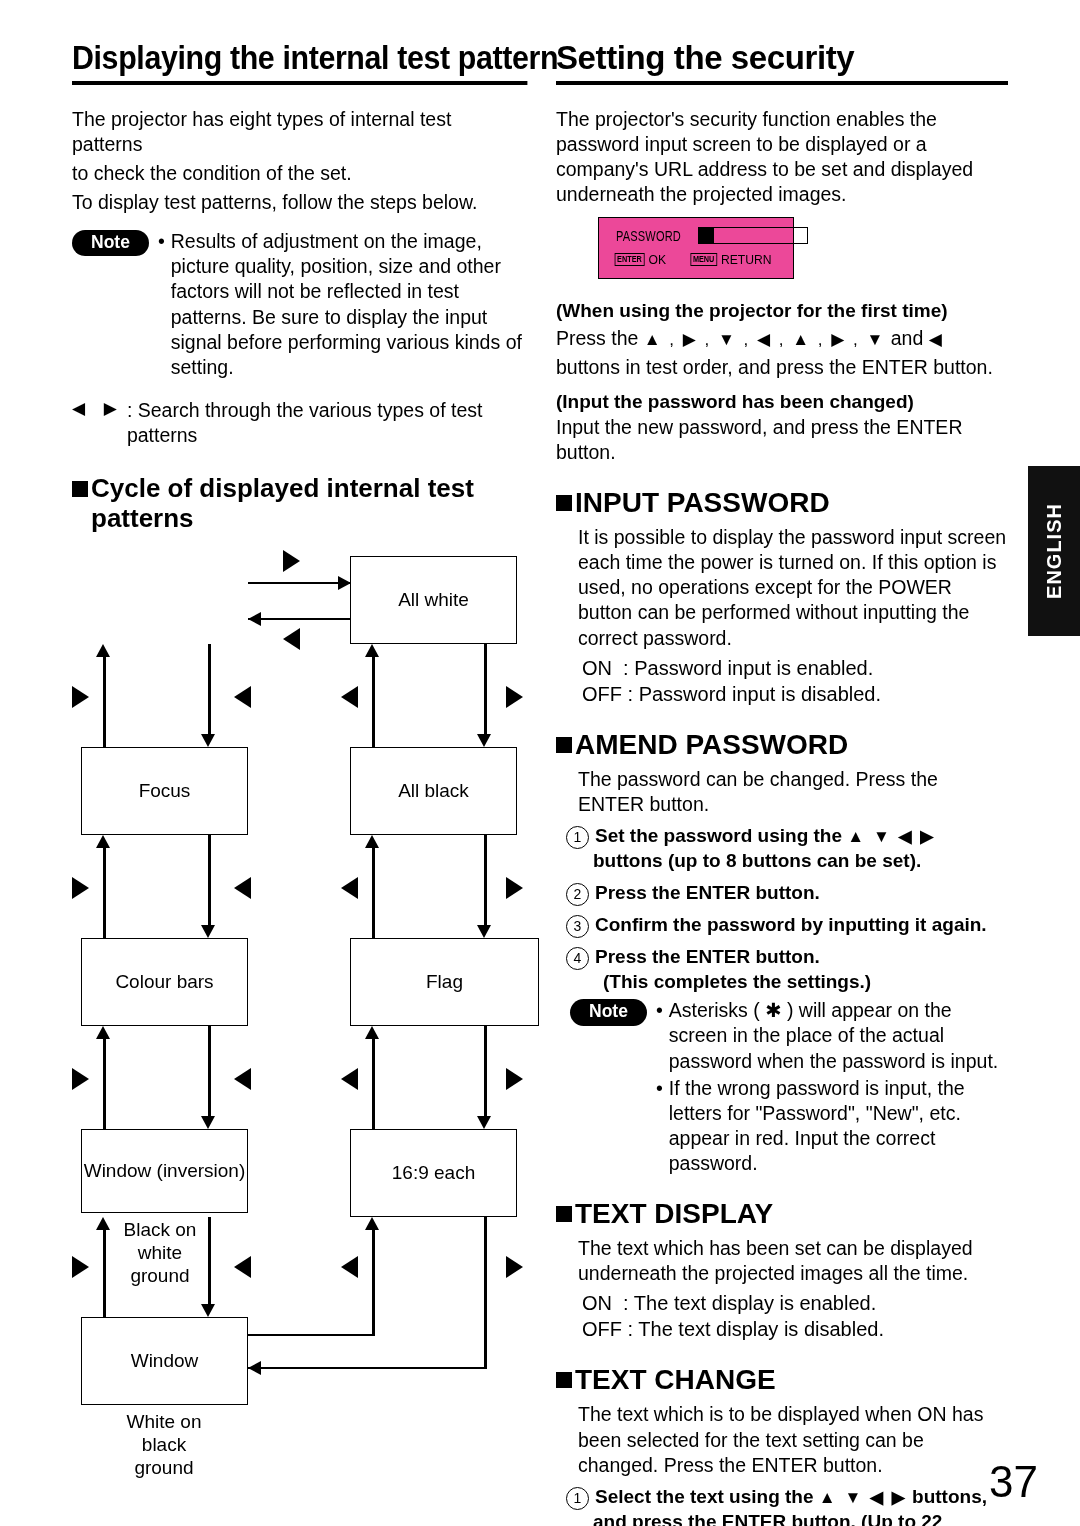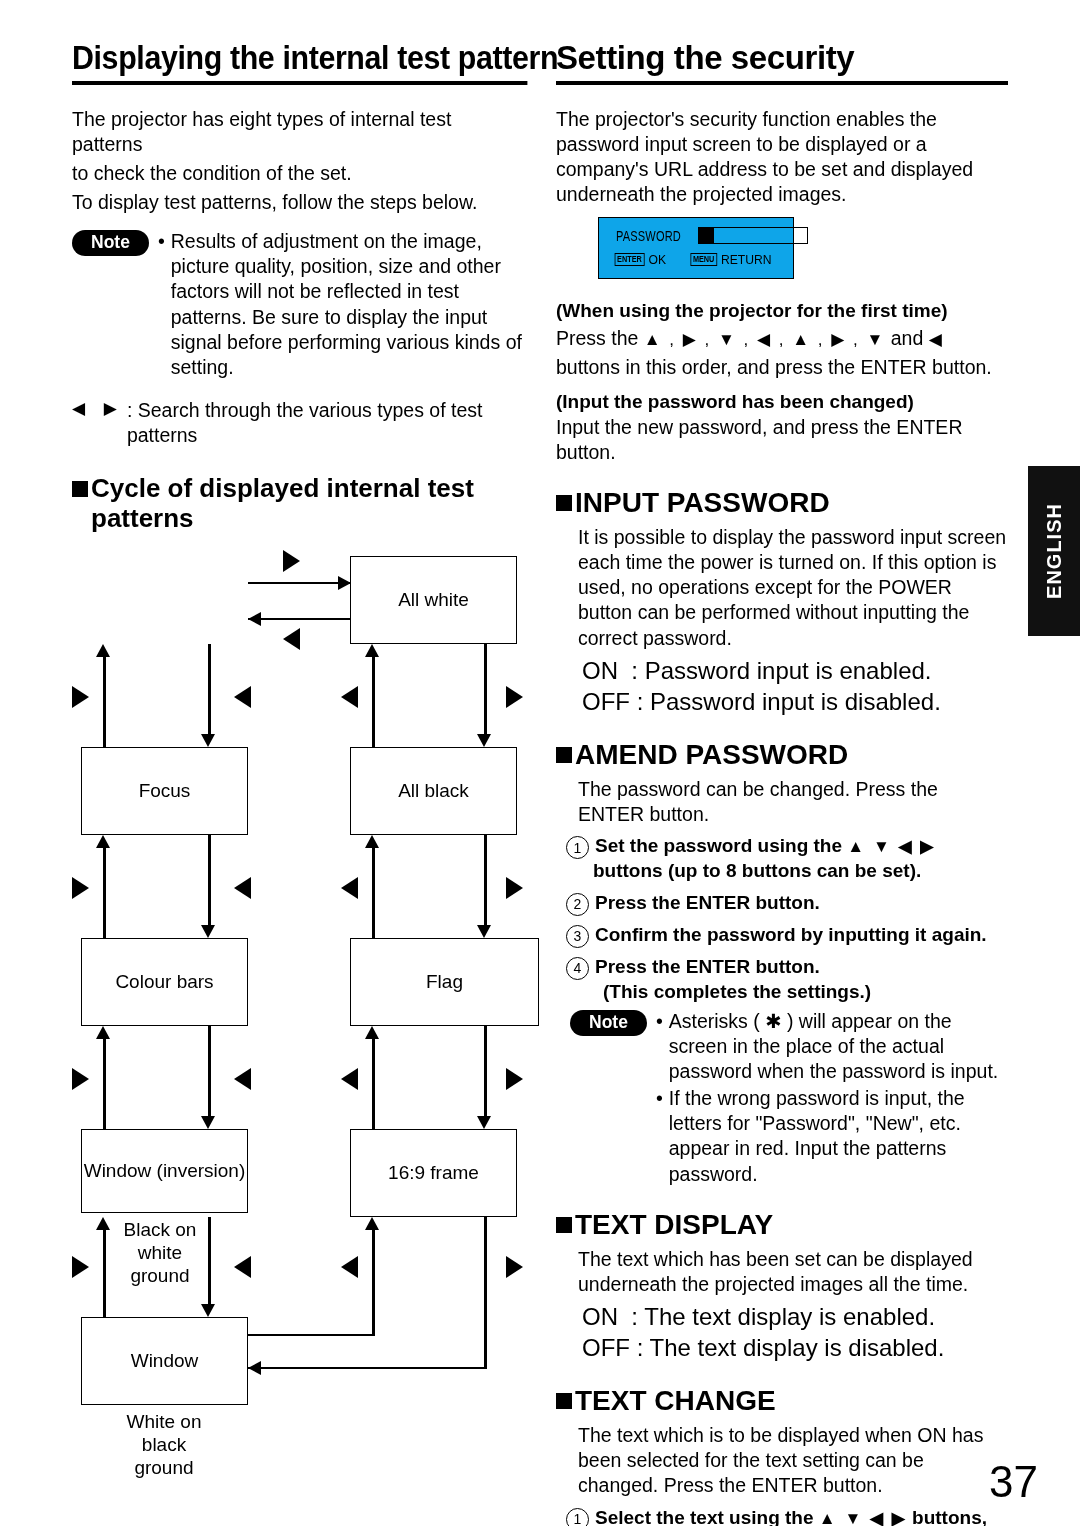--- a/index.html
+++ b/index.html
@@ -181,21 +181,21 @@
   }
 
   
   .osd {
     position: relative;
     width: 196px;
     height: 62px;
     border: 1.8px solid #000;
     box-sizing: border-box;
     margin: 10px 0 10px 42px;
-    background: #0ea5e9;
+    background: #ec4899;
   }
   .osd-row1 {
     position: absolute;
     left: 17px; top: 9px;
     display: flex;
     align-items: center;
   }
   .osd-lbl {
     font-size: 13px;
     letter-spacing: 0.2px;
@@ -238,21 +238,21 @@
   }
 
   
   .bold-line {
     font-weight: bold;
     font-size: 19px;
     line-height: 1.3;
     margin-top: 10px;
   }
   .onoff {
-    font-size: 24px;
+    font-size: 20px;
     line-height: 1.3;
     margin-left: 26px;
     white-space: pre;
   }
   .numlist { margin-top: 5px; }
   .numitem {
     display: flex;
     align-items: flex-start;
     font-weight: bold;
     font-size: 19px;
@@ -362,21 +362,21 @@
         <span>Colour bars</span>
       </div>
       <div class="dbox" style="left:278px; top:394px; width:189px; height:88px;">
         <span>Flag</span>
       </div>
 
       <div class="dbox" style="left:9px;  top:585px; width:167px; height:84px;">
         <span>Window (inversion)</span>
       </div>
       <div class="dbox" style="left:278px; top:585px; width:167px; height:88px;">
-        <span>16:9 frame</span>
+        <span>16:9 each</span>
       </div>
 
       <div class="dbox" style="left:9px;  top:773px; width:167px; height:88px;text-align:center;">
         <span>Window</span>
       </div>
 
       <div class="hline" style="left:176px; top:38px;  width:102px;"></div>
       <div class="ah ah-right" style="left:266px; top:32.5px;"></div>
       <div class="hline" style="left:176px; top:74px;  width:102px;"></div>
       <div class="ah ah-left" style="left:176px; top:68.5px;"></div>
@@ -475,21 +475,21 @@
       </div>
     </div>
 
     <div class="bold-line" style="margin-top:20px;">(When using the projector for the first time)</div>
     <div class="para" style="margin-top:2px;">
       <span>Press the</span>
       <span class="inline-keys">▲ , ▶ , ▼ , ◀ , ▲ , ▶ , ▼</span>
       <span>and</span>
       <span class="inline-keys">◀</span>
     </div>
-    <div class="para">buttons in this order, and press the ENTER button.</div>
+    <div class="para">buttons in test order, and press the ENTER button.</div>
 
     <div class="bold-line">(Input the password has been changed)</div>
     <div class="para">Input the new password, and press the ENTER button.</div>
 
     <div class="sub-head caps">
       <span class="sq" style="margin-top:8px;"></span>
       <span>INPUT PASSWORD</span>
     </div>
     <p class="para" style="margin-left:22px;">It is possible to display the password input screen each time the power is turned on. If this option is used, no operations except for the POWER button can be performed without inputting the correct password.</p>
     <div class="onoff">ON  : Password input is enabled.</div>
@@ -530,21 +530,21 @@
 
     <div class="note-block" style="margin-top:4px; margin-left:14px;">
       <div class="note-badge">Note</div>
       <div class="note-body">
         <div class="note-item">
           <span class="note-bullet">•</span>
           <span class="note-text">Asterisks ( ✱ ) will appear on the screen in the place of the actual password when the password is input.</span>
         </div>
         <div class="note-item" style="margin-top:2px;">
           <span class="note-bullet">•</span>
-          <span class="note-text">If the wrong password is input, the letters for "Password", "New", etc. appear in red. Input the patterns password.</span>
+          <span class="note-text">If the wrong password is input, the letters for "Password", "New", etc. appear in red. Input the correct password.</span>
         </div>
       </div>
     </div>
 
     <div class="sub-head caps">
       <span class="sq" style="margin-top:8px;"></span>
       <span>TEXT DISPLAY</span>
     </div>
     <p class="para" style="margin-left:22px;">The text which has been set can be displayed underneath the projected images all the time.</p>
     <div class="onoff">ON  : The text display is enabled.</div>

